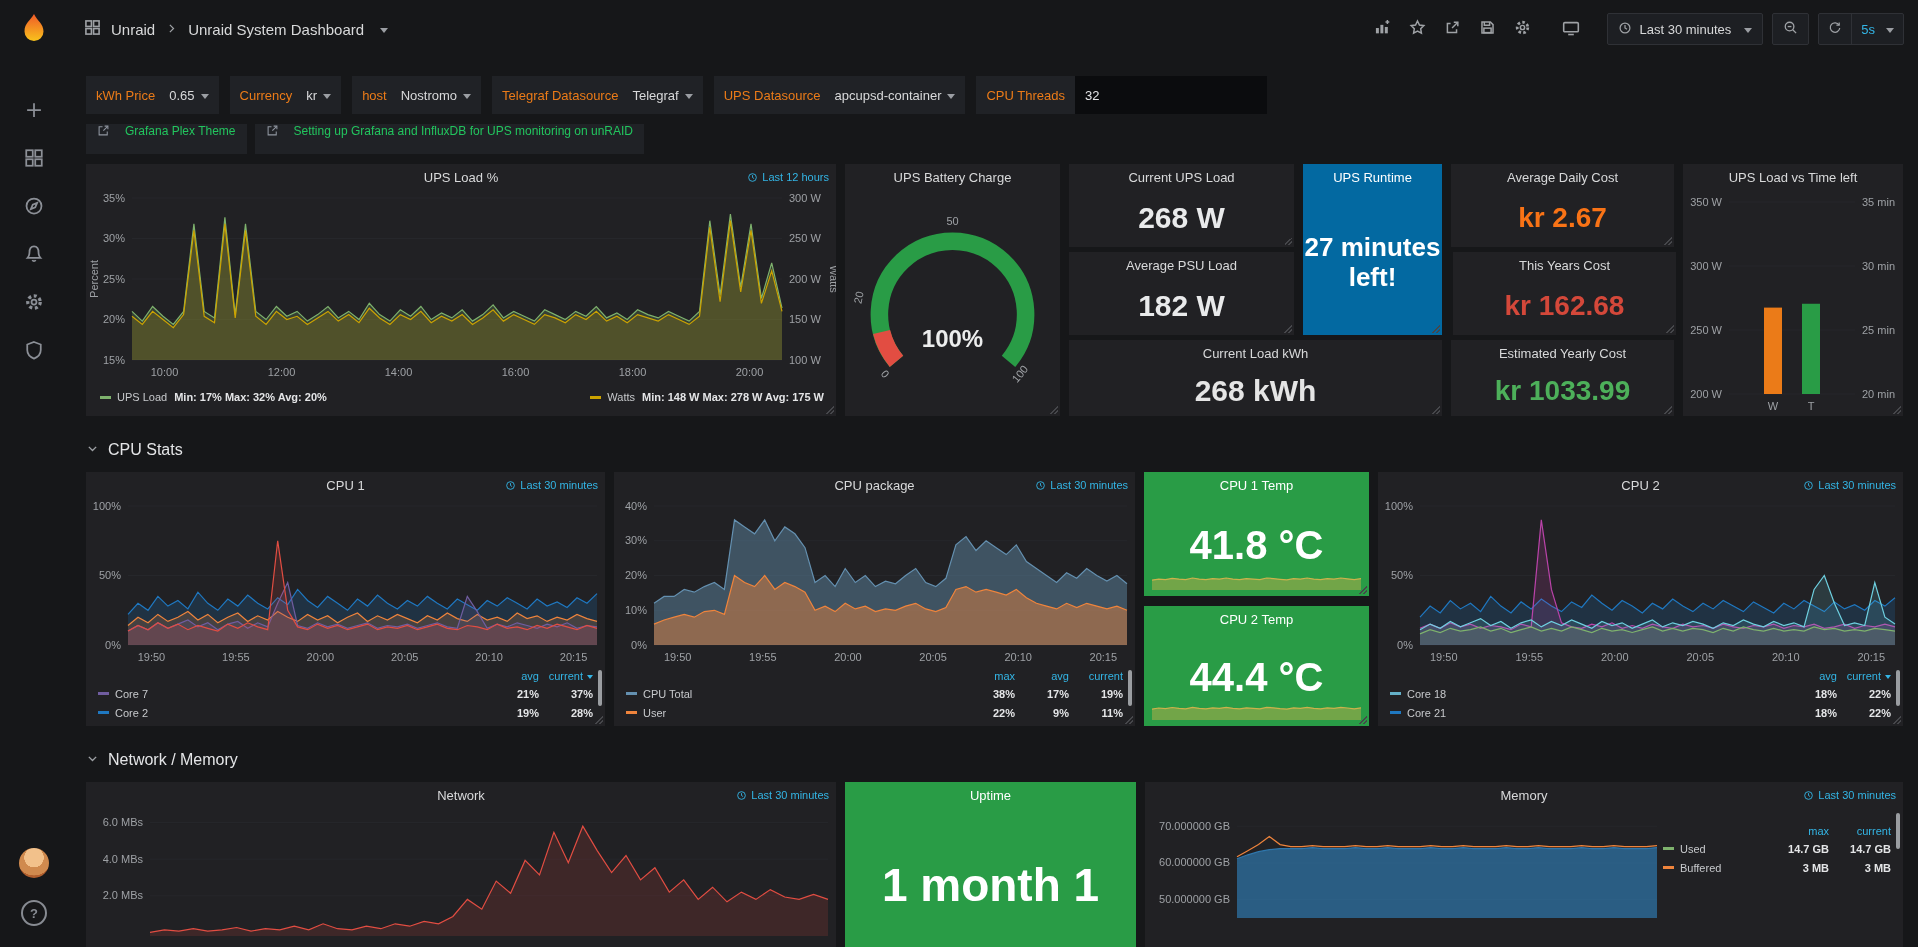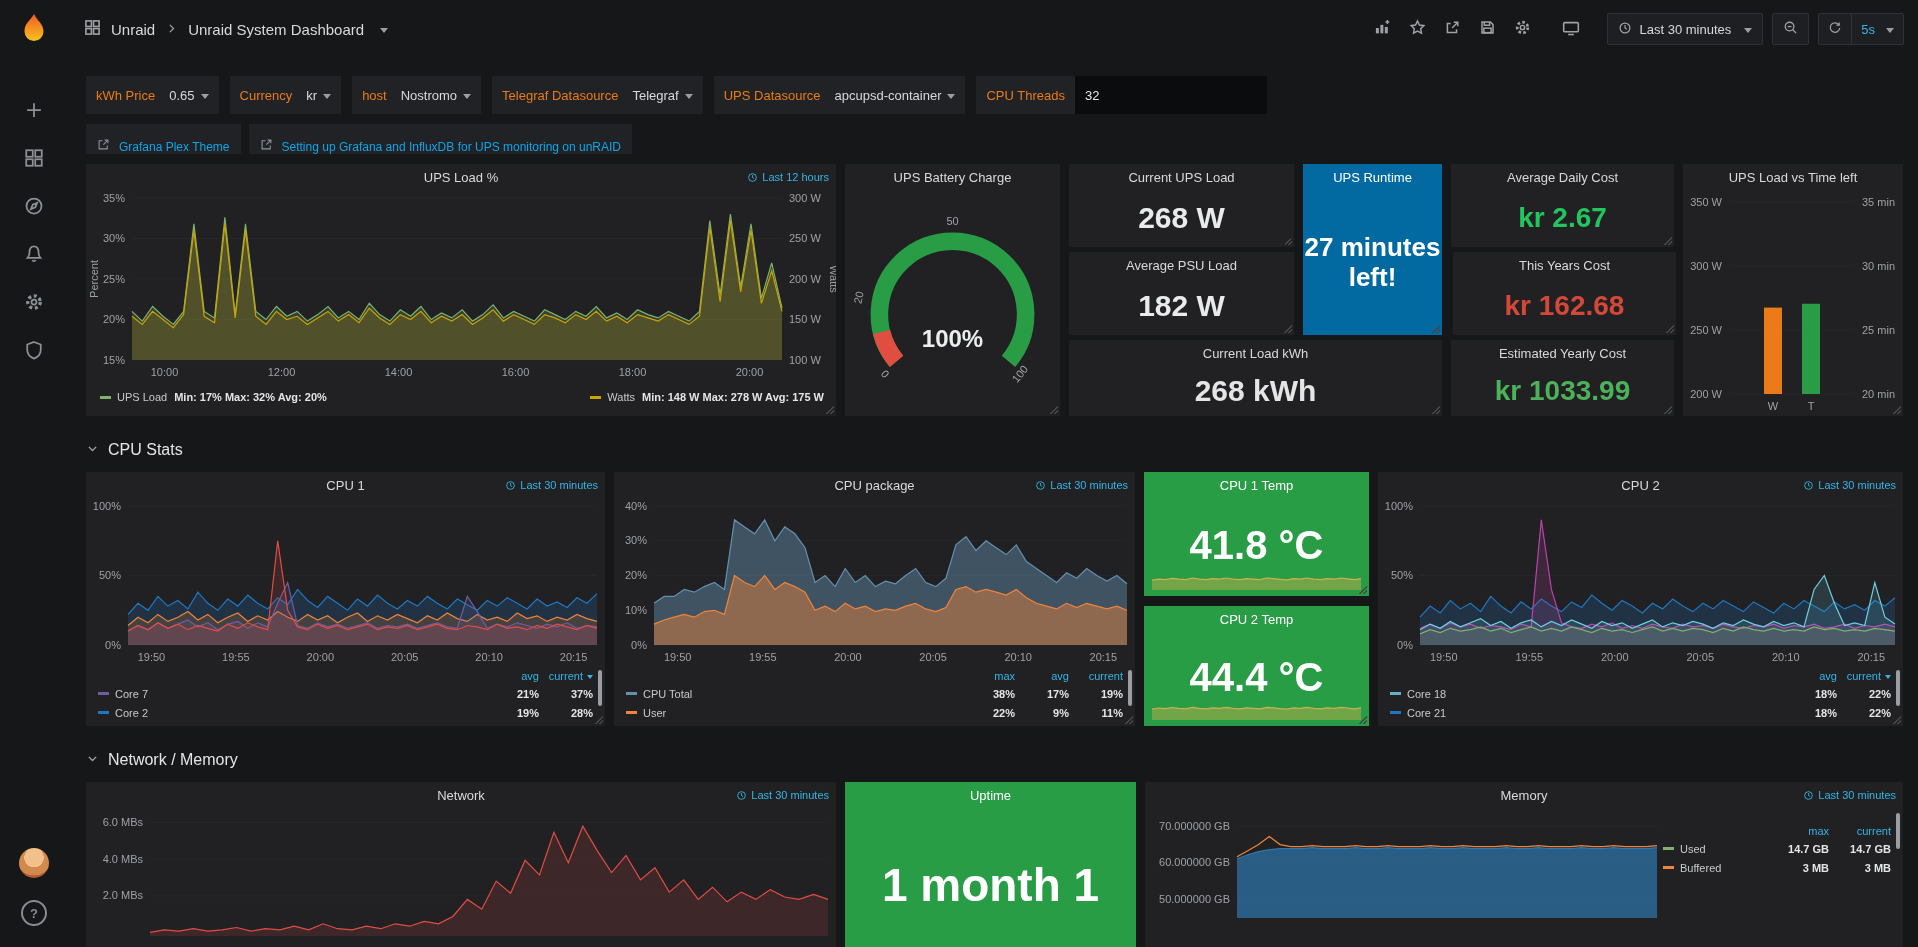--- a/index.html
+++ b/index.html
@@ -40,22 +40,22 @@
   
   .dash{flex:1;overflow:hidden;}
   .submenu{margin:18px 0 0 18px;display:flex;gap:11px;flex-wrap:nowrap;}
   .var-pill{display:flex;align-items:center;height:38px;background:#202226;}
   .var-label{color:#eb7b18;padding:0 10px;font-weight:500;white-space:nowrap;}
   .var-value{display:flex;align-items:center;color:#d8d9da;padding:0 10px 0 4px;cursor:pointer;white-space:nowrap;}
   .var-value i{font-style:normal;}
   .var-input{width:172px;height:38px;background:#0b0c0e;border:none;outline:none;color:#e3e4e6;
              font-size:13px;padding:0 10px;font-family:inherit;}
   .links{margin:10px 0 0 18px;display:flex;gap:8px;}
-  .dash-link{display:flex;align-items:flex-end;gap:9px;height:30px;padding:0 11px;background:#202226;
-             color:#0ea5e9;font-size:12px;cursor:pointer;text-decoration:none;}
+  .dash-link{display:flex;align-items:flex-start;gap:15px;height:30px;padding:0 11px;background:#202226;
+             color:#22c55e;font-size:12px;cursor:pointer;text-decoration:none;}
   .dash-link svg{stroke:#9096a0;fill:none;stroke-width:1.3;}
   
   .row-head{display:flex;align-items:center;gap:9px;margin:22px 0 0 18px;height:24px;color:#e4e5e7;
             font-size:16px;font-weight:500;cursor:pointer;}
   .row-head svg{stroke:#9ea1a5;fill:none;stroke-width:1.7;}
   .row{display:flex;gap:9px;margin:10px 0 0 18px;}
   .panel{background:#212124;position:relative;display:flex;flex-direction:column;box-sizing:border-box;}
   .p-head{height:26px;flex:none;position:relative;display:flex;align-items:center;justify-content:center;}
   .p-title{font-size:13px;font-weight:500;color:#d8d9da;cursor:pointer;}
   .panel.cbg .p-title{color:#fff;}
@@ -428,21 +428,21 @@
             <header class="p-head">
                 <span class="p-title">UPS Runtime</span>
               </header>
             <div class="stat-val v26" style="color: rgb(255, 255, 255);">27 minutes left!</div>
             <i class="rsz"></i>
           </section>
           <section class="panel" style="left:382px;top:0;width:223px;height:83px">
             <header class="p-head">
                 <span class="p-title">Average Daily Cost</span>
               </header>
-            <div class="stat-val v28" style="color: #22c55e;">kr 2.67</div>
+            <div class="stat-val v28" style="color: #f97316;">kr 2.67</div>
             <i class="rsz"></i>
           </section>
           <section class="panel" style="left:384px;top:88px;width:223px;height:83px">
             <header class="p-head">
                 <span class="p-title">This Years Cost</span>
               </header>
             <div class="stat-val v28" style="color: rgb(212, 72, 58);">kr 162.68</div>
             <i class="rsz"></i>
           </section>
           <section class="panel" style="left:0;top:176px;width:373px;height:76px">

